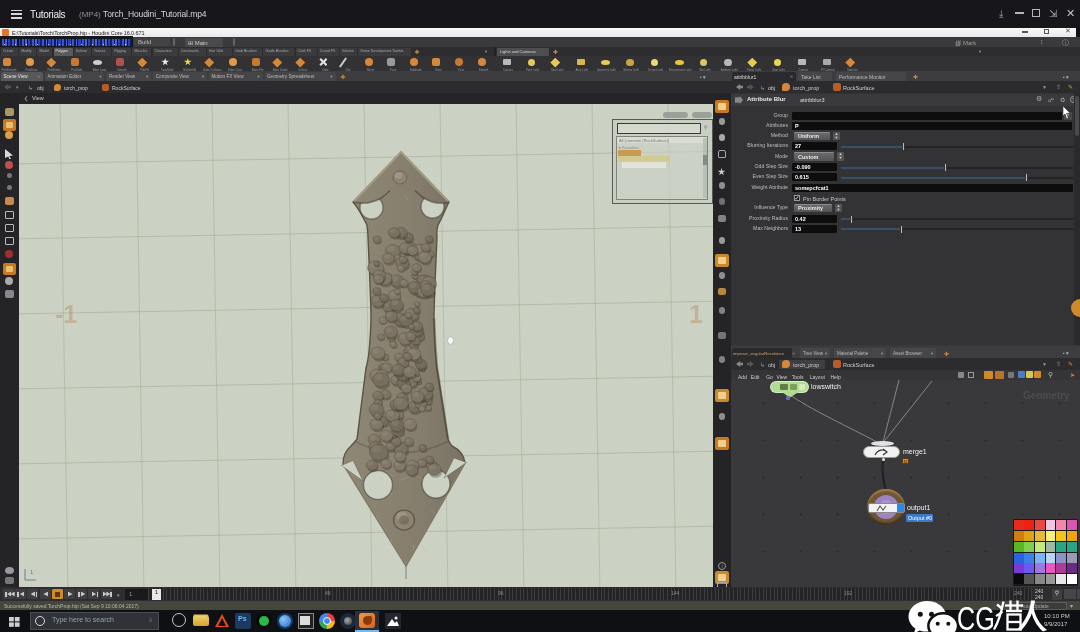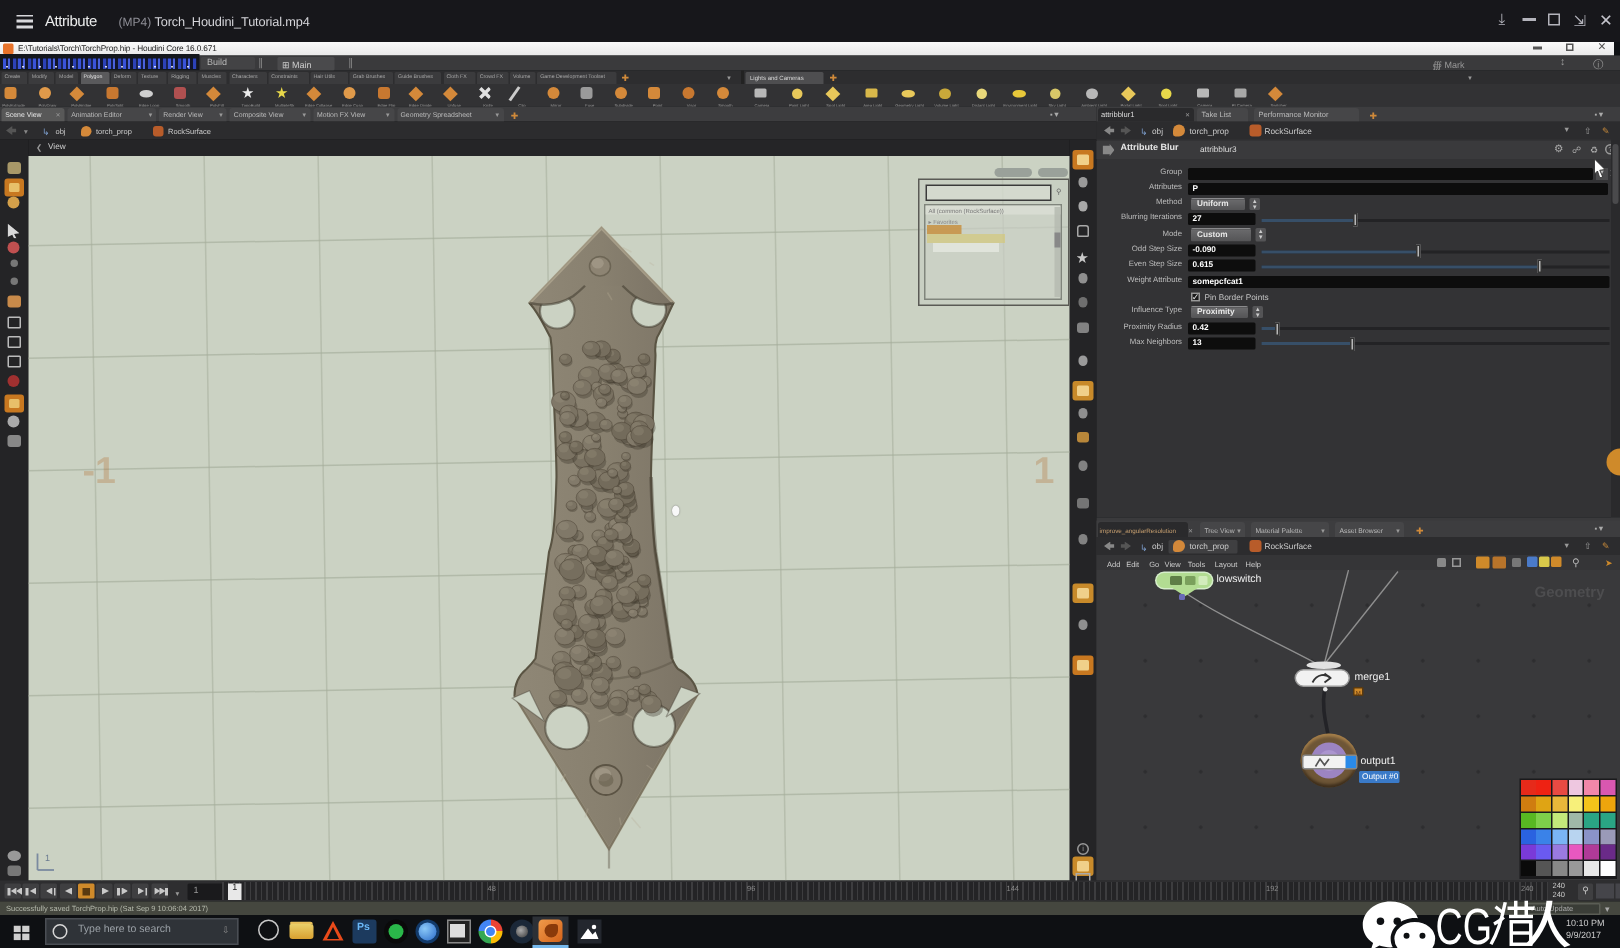--- a/index.html
+++ b/index.html
@@ -1,18 +1,18 @@
 <!DOCTYPE html>
 <html><head><meta charset="utf-8"><style>html,body{margin:0;padding:0;background:#000;}*{box-sizing:border-box;}#root{position:relative;width:1080px;height:632px;overflow:hidden;font-family:"Liberation Sans",sans-serif;background:#101215;}</style></head><body>
 <div id="root">
 <div style="position:absolute;left:0;top:0;width:1080px;height:28px;background:#17171b;"></div>
 <div style="position:absolute;left:11px;top:9.5px;width:11px;height:1.7px;background:#d8d8dc;"></div>
 <div style="position:absolute;left:11px;top:13.2px;width:11px;height:1.7px;background:#d8d8dc;"></div>
 <div style="position:absolute;left:11px;top:16.9px;width:11px;height:1.7px;background:#d8d8dc;"></div>
-<div style="position:absolute;left:30px;top:8.5px;font-size:10px;letter-spacing:-0.3px;color:#eceded;">Attribute</div>
+<div style="position:absolute;left:30px;top:8.5px;font-size:10px;letter-spacing:-0.3px;color:#eceded;">Tutorials</div>
 <div style="position:absolute;left:79px;top:9.5px;font-size:8px;color:#8d8d95;">(MP4)</div>
 <div style="position:absolute;left:103px;top:9px;font-size:8.5px;letter-spacing:-0.1px;color:#d5d5da;">Torch_Houdini_Tutorial.mp4</div>
 <div style="position:absolute;left:999px;top:8px;font-size:10px;color:#b4b4bc;">⤓</div>
 <div style="position:absolute;left:1015px;top:12px;width:9px;height:2px;background:#b4b4bc;"></div>
 <div style="position:absolute;left:1032px;top:9px;width:8px;height:8px;border:1.5px solid #b4b4bc;"></div>
 <div style="position:absolute;left:1049px;top:8px;font-size:10px;color:#b4b4bc;">⇲</div>
 <div style="position:absolute;left:1066px;top:7px;font-size:11px;color:#c4c4cc;">✕</div>
 <div style="position:absolute;left:0;top:28px;width:1076px;height:9px;background:linear-gradient(#fafafa,#e9e9e9);"></div>
 <div style="position:absolute;left:2px;top:29px;width:7px;height:7px;background:#e8732a;border-radius:1px;"></div>
 <div style="position:absolute;left:12px;top:29.5px;font-size:5.5px;letter-spacing:-0.1px;color:#222;">E:\Tutorials\Torch\TorchProp.hip - Houdini Core 16.0.671</div>

